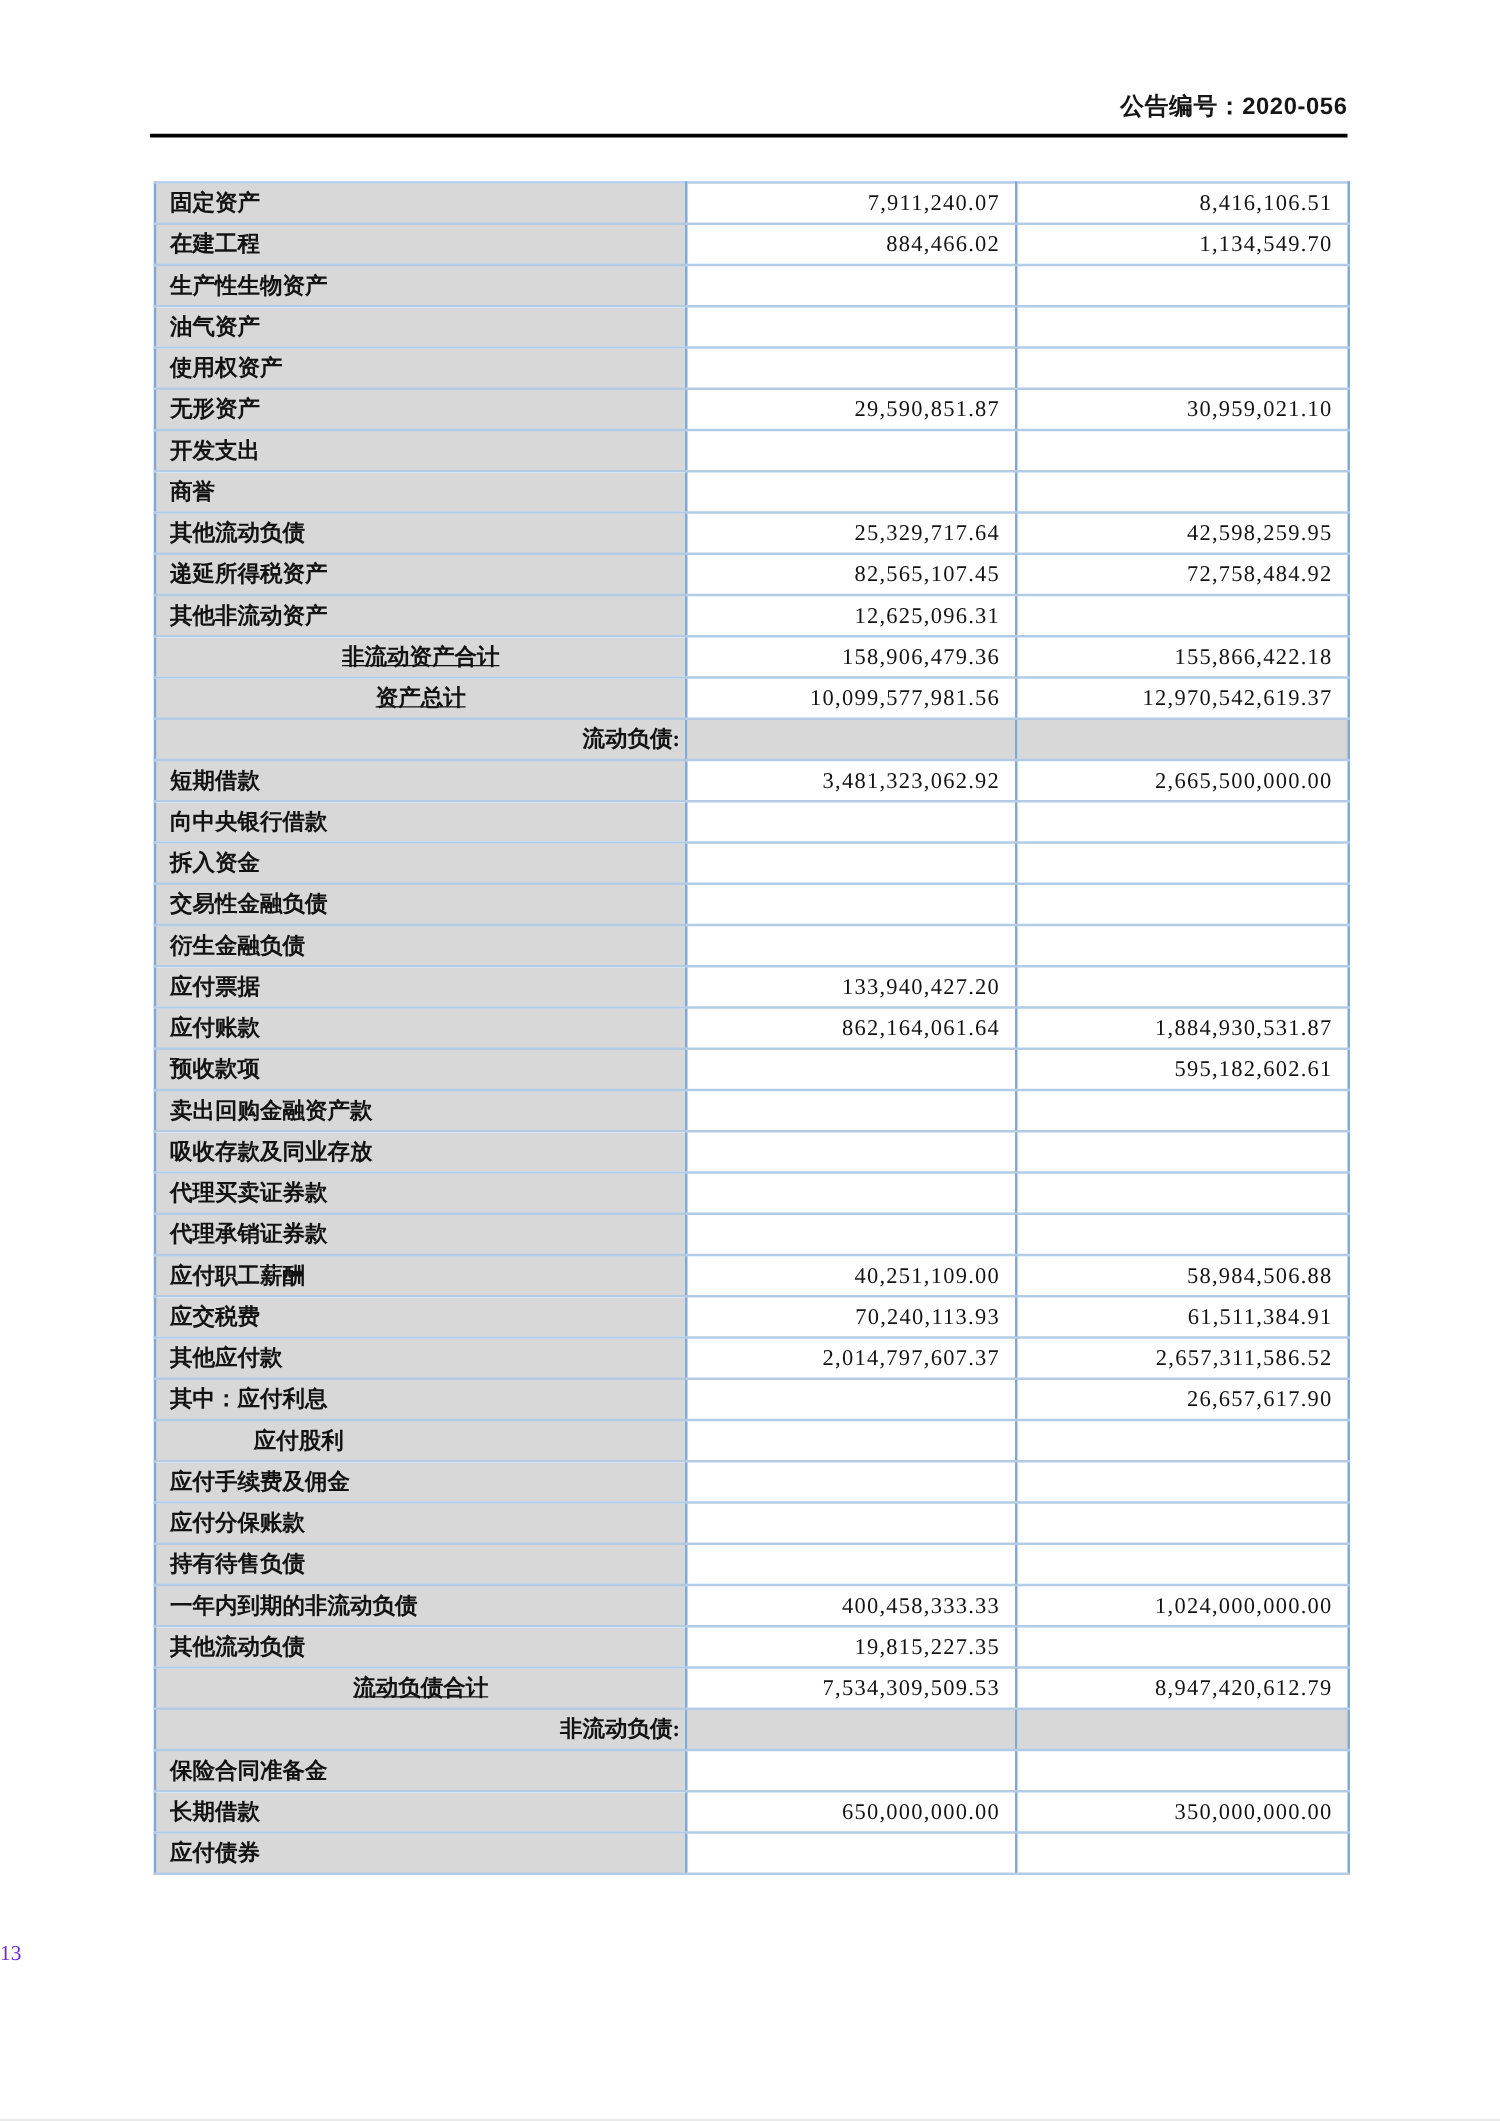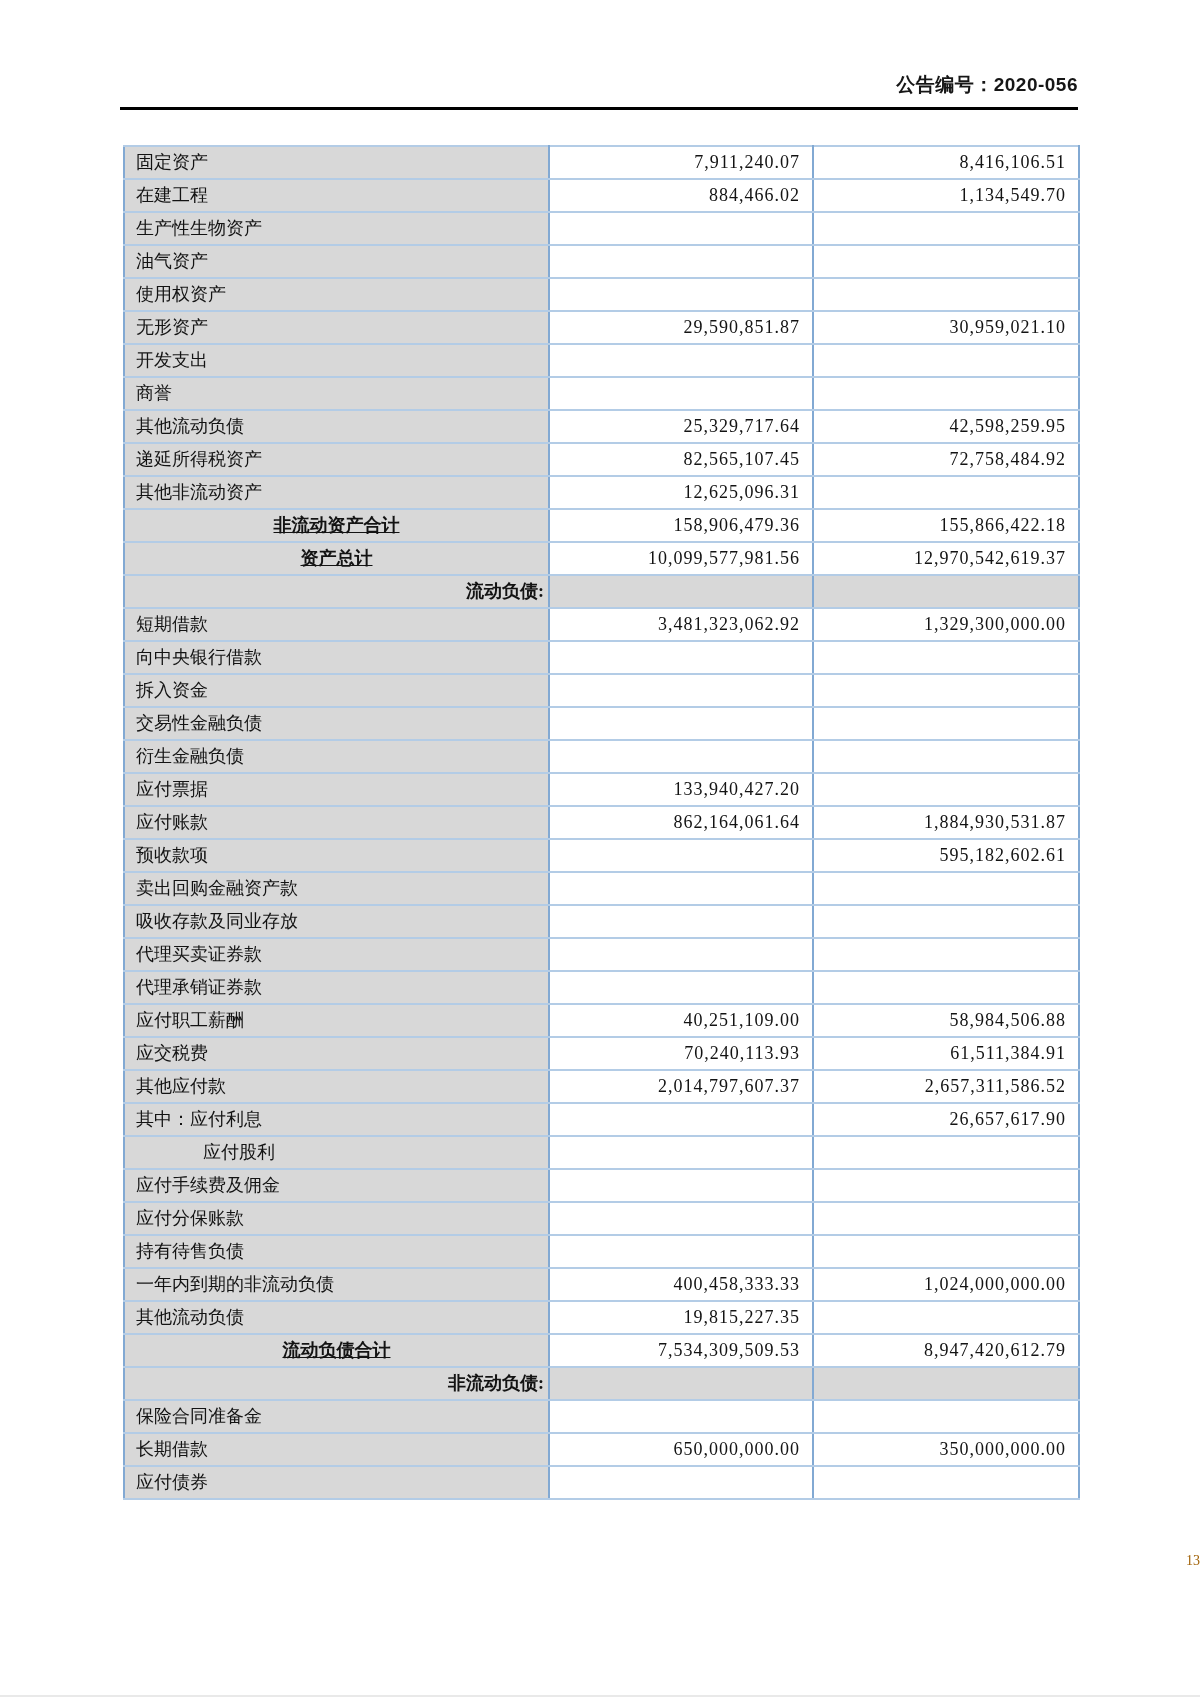--- a/index.html
+++ b/index.html
@@ -51,43 +51,44 @@
     overflow:hidden;
     border-left:2px solid var(--v-border);
     border-right:2px solid var(--v-border);
     border-top:2px solid var(--h-border);
     border-bottom:2px solid var(--h-border);
   }
   td.label{
     background:var(--label-bg);
     text-align:left;
     padding:0 4px 0 11px;
+    font-weight:bold;
   }
   td.label.indent{padding-left:78px;}
   td.num{
     background:#ffffff;
     text-align:right;
     padding:0 12px 0 4px;
     letter-spacing:1px;
   }
   tr.section td{background:var(--label-bg);}
   tr.section td.label{font-weight:bold;text-align:right;}
   tr.total td.label{
     text-align:center;
     font-weight:bold;
     padding-left:4px;
     text-decoration:underline;
   }
   .page-number{
     position:absolute;
     top:1553px;left:0;
     width:100%;
-    text-align:right;
-    font-size:14px;
-    color:#a16207;
+    text-align:left;
+    font-size:17px;
+    color:#6d28d9;
   }
 </style>
 </head>
 <body>
 
 <div class="page">
 
   <div class="header-note">公告编号：2020-056</div>
 
   <div class="header-rule"></div>
@@ -165,21 +166,21 @@
           <td class="num">12,970,542,619.37</td>
         </tr>
         <tr class="section">
           <td class="label">流动负债:</td>
           <td class="num"></td>
           <td class="num"></td>
         </tr>
         <tr class="item">
           <td class="label">短期借款</td>
           <td class="num">3,481,323,062.92</td>
-          <td class="num">1,329,300,000.00</td>
+          <td class="num">2,665,500,000.00</td>
         </tr>
         <tr class="item">
           <td class="label">向中央银行借款</td>
           <td class="num"></td>
           <td class="num"></td>
         </tr>
         <tr class="item">
           <td class="label">拆入资金</td>
           <td class="num"></td>
           <td class="num"></td>

